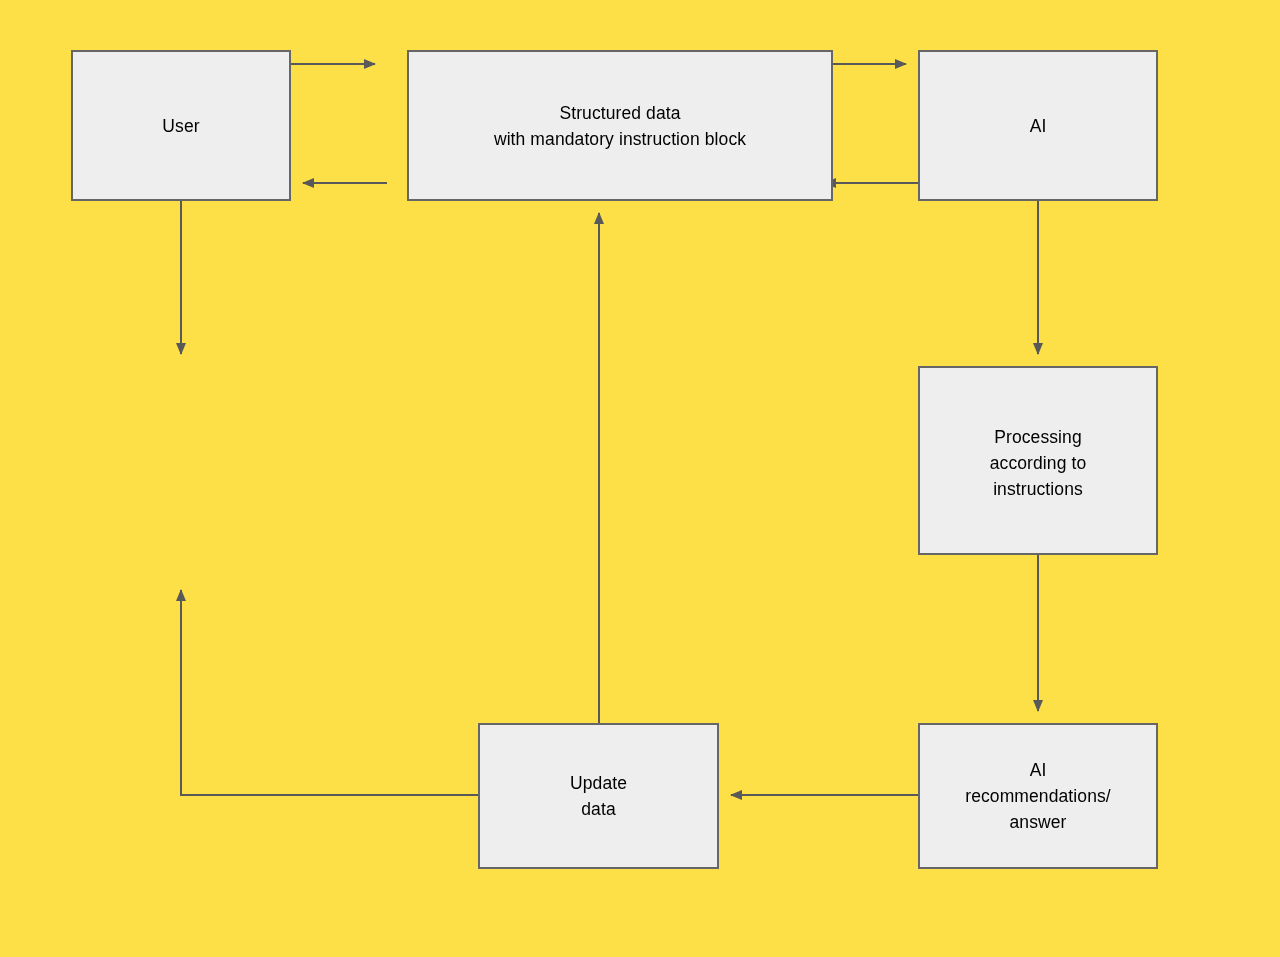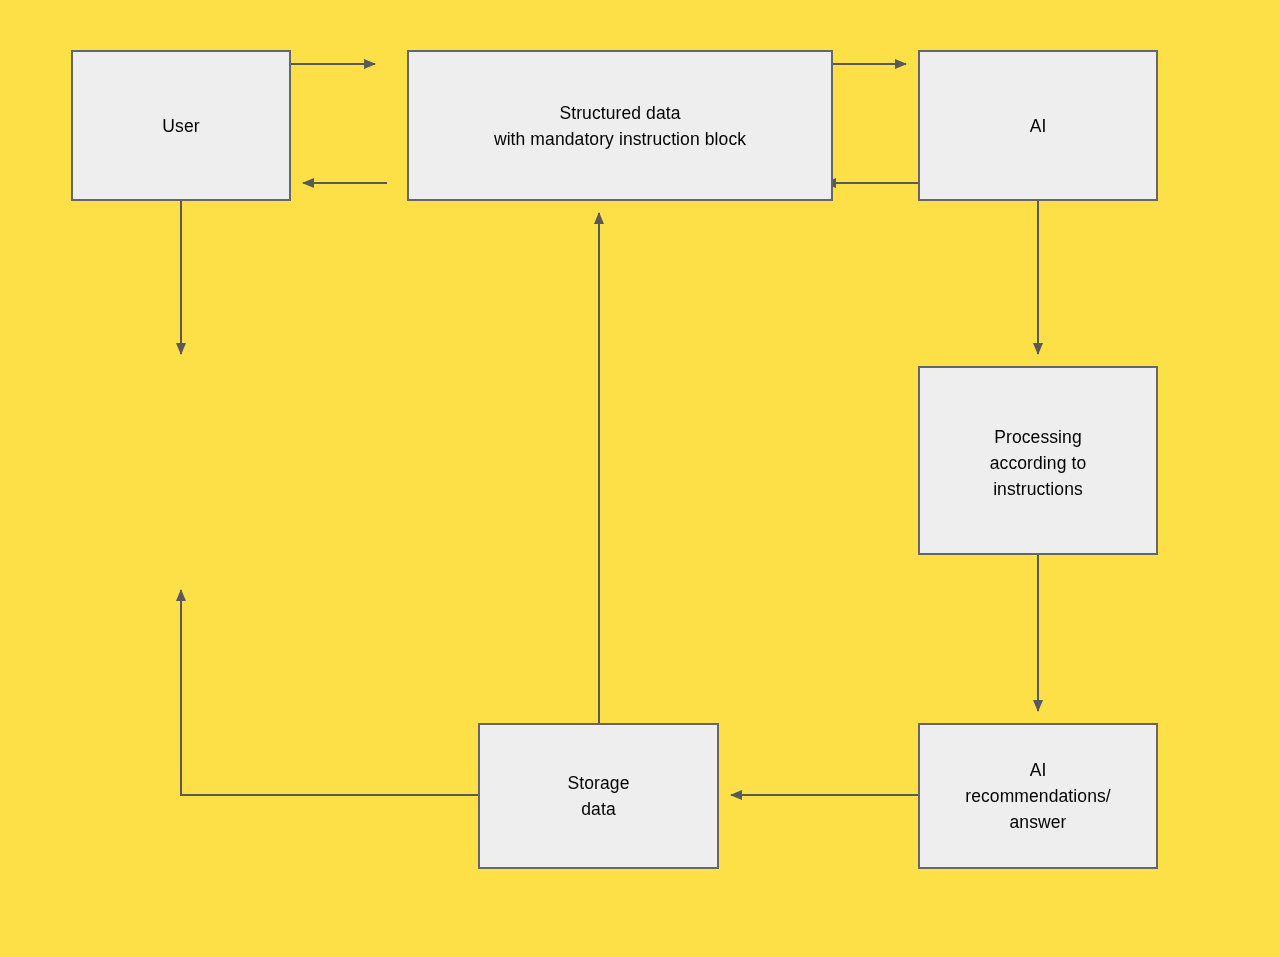--- a/index.html
+++ b/index.html
@@ -106,21 +106,21 @@
   </div>
 
 
   <div class="node" id="node-processing">
     <span class="node-label">Processing
 according to
 instructions</span>
   </div>
 
   <div class="node" id="node-update">
-    <span class="node-label">Storage
+    <span class="node-label">Update
 data</span>
   </div>
 
   <div class="node" id="node-airec">
     <span class="node-label">AI
 recommendations/
 answer</span>
   </div>
 
 </div>

